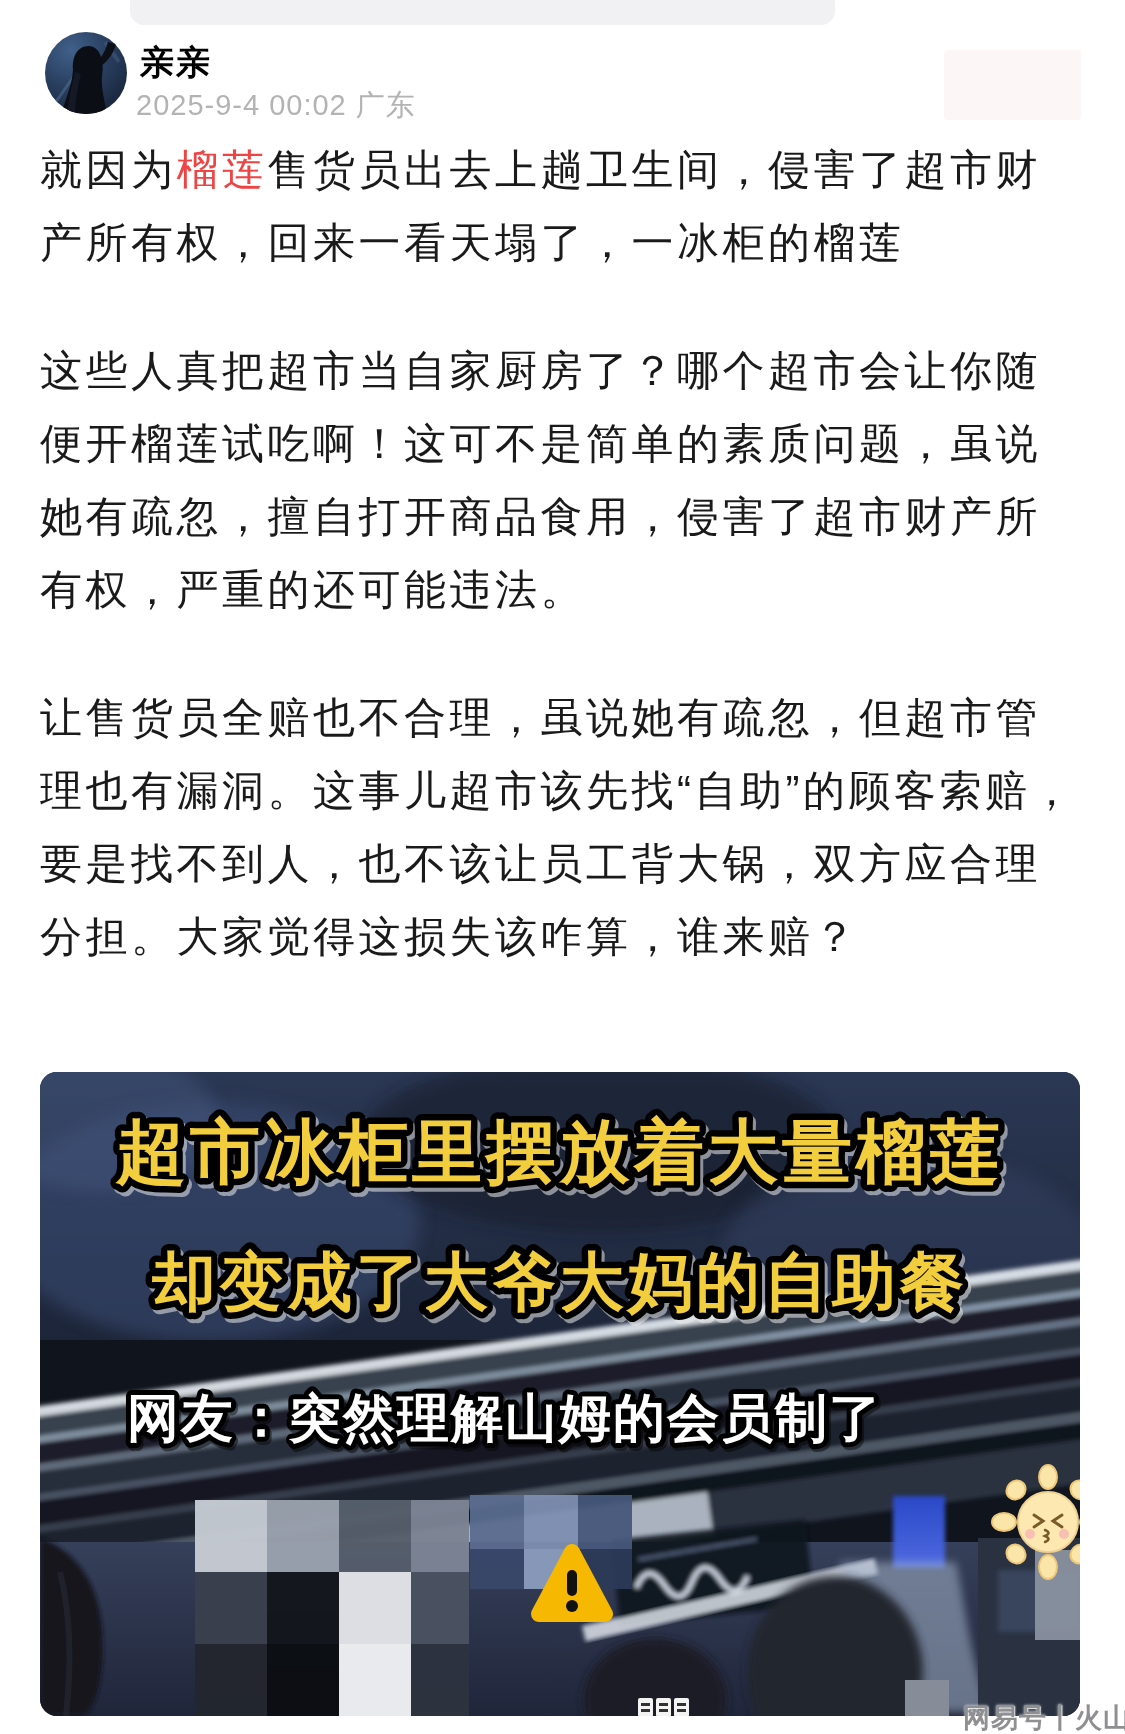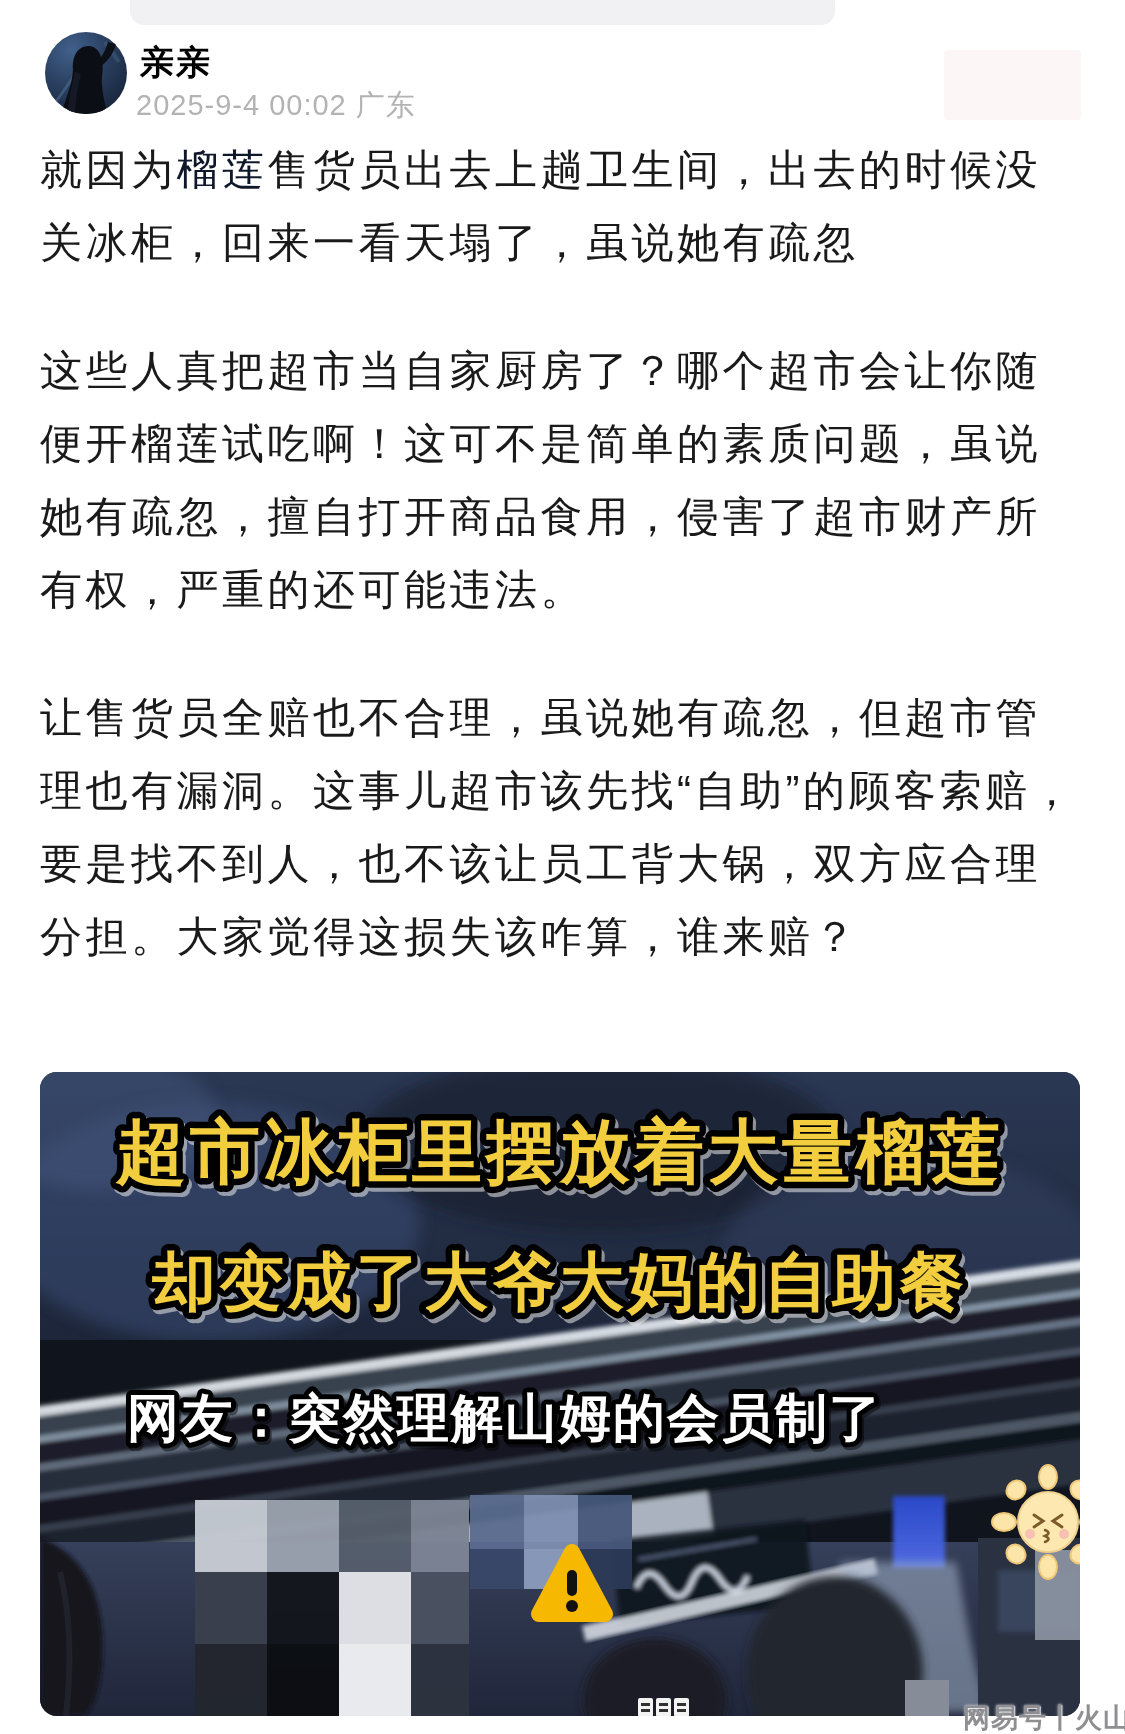--- a/index.html
+++ b/index.html
@@ -12,21 +12,21 @@
   .tr-blur{position:absolute;left:944px;top:50px;width:137px;height:70px;background:#fcf6f7;border-radius:4px;}
   .avatar{position:absolute;left:45px;top:32px;width:82px;height:82px;border-radius:50%;overflow:hidden;
     background:radial-gradient(circle at 32% 22%,#41608a 0%,#2a4061 42%,#111b2d 100%);}
   .avatar svg{display:block;}
   .username{position:absolute;left:140px;top:40px;font-size:34px;font-weight:700;color:#000;letter-spacing:2px;}
   .meta{position:absolute;left:136px;top:86px;font-size:29px;color:#b3b3b3;letter-spacing:1px;}
   .article{position:absolute;left:40px;top:133px;width:1046px;font-size:42px;line-height:73px;
     color:#1a1a1a;letter-spacing:3.5px;word-break:break-all;}
   .article p{margin:0;}
   .article p + p{margin-top:55px;}
-  .link{color:#0f172a;}
+  .link{color:#ef4444;}
   .still{position:absolute;left:40px;top:1072px;width:1040px;height:644px;border-radius:17px;overflow:hidden;background:#1d2638;}
   .cap-y{font-family:"Liberation Sans",sans-serif;font-weight:700;font-size:70px;fill:#f2ce3e;
     stroke:#000;stroke-width:13px;paint-order:stroke;stroke-linejoin:round;letter-spacing:4px;text-anchor:middle;
     filter:drop-shadow(3px 4px 0 rgba(235,235,235,0.55));}
   .cap-y2{font-size:64px;}
   .cap-w{font-family:"Liberation Sans",sans-serif;font-weight:700;font-size:52px;fill:#ffffff;
     stroke:#000;stroke-width:10px;paint-order:stroke;stroke-linejoin:round;letter-spacing:2px;text-anchor:middle;
     filter:drop-shadow(2px 3px 0 rgba(0,0,0,0.45));}
   .watermark{position:absolute;left:963px;top:1700px;font-size:27px;font-weight:700;color:#8f8f92;
     letter-spacing:1px;text-shadow:0 0 3px rgba(255,255,255,.95),1px 1px 0 rgba(255,255,255,.7);}
@@ -45,21 +45,21 @@
       <path d="M60 10 L74 30" stroke="#4c6a8e" stroke-width="4" opacity="0.4" fill="none"></path>
       <path d="M56 34 C64 28 69 20 71 12 L63 10 C60 20 56 26 52 30 Z" fill="#0c0f16"></path>
       <path d="M44 14 C32 14 27 25 28 38 C27 52 22 64 16 82 L62 82 C59 66 56 56 57 44 C60 28 54 14 44 14 Z" fill="#0b0e15"></path>
       <path d="M30 40 C26 56 24 68 22 82 L30 82 C31 66 33 52 36 42 Z" fill="#141925"></path>
     </svg>
   </div>
   <div class="username">亲亲</div>
   <div class="meta">2025-9-4 00:02 广东</div>
 
   <div class="article">
-    <p><span>就因为</span><span class="link">榴莲</span><span>售货员出去上趟卫生间，出去的时候没关冰柜，回来一看天塌了，虽说她有疏忽</span></p>
+    <p><span>就因为</span><span class="link">榴莲</span><span>售货员出去上趟卫生间，侵害了超市财产所有权，回来一看天塌了，一冰柜的榴莲</span></p>
     <p>这些人真把超市当自家厨房了？哪个超市会让你随便开榴莲试吃啊！这可不是简单的素质问题，虽说她有疏忽，擅自打开商品食用，侵害了超市财产所有权，严重的还可能违法。</p>
     <p>让售货员全赔也不合理，虽说她有疏忽，但超市管理也有漏洞。这事儿超市该先找“自助”的顾客索赔，要是找不到人，也不该让员工背大锅，双方应合理分担。大家觉得这损失该咋算，谁来赔？</p>
   </div>
 
   <div class="still">
     <svg width="1040" height="644" viewBox="0 0 1040 644">
       <defs>
         <linearGradient id="bgGrad" x1="0" y1="0" x2="0" y2="1">
           <stop offset="0" stop-color="#2b3854"></stop>
           <stop offset="1" stop-color="#1b2336"></stop>

